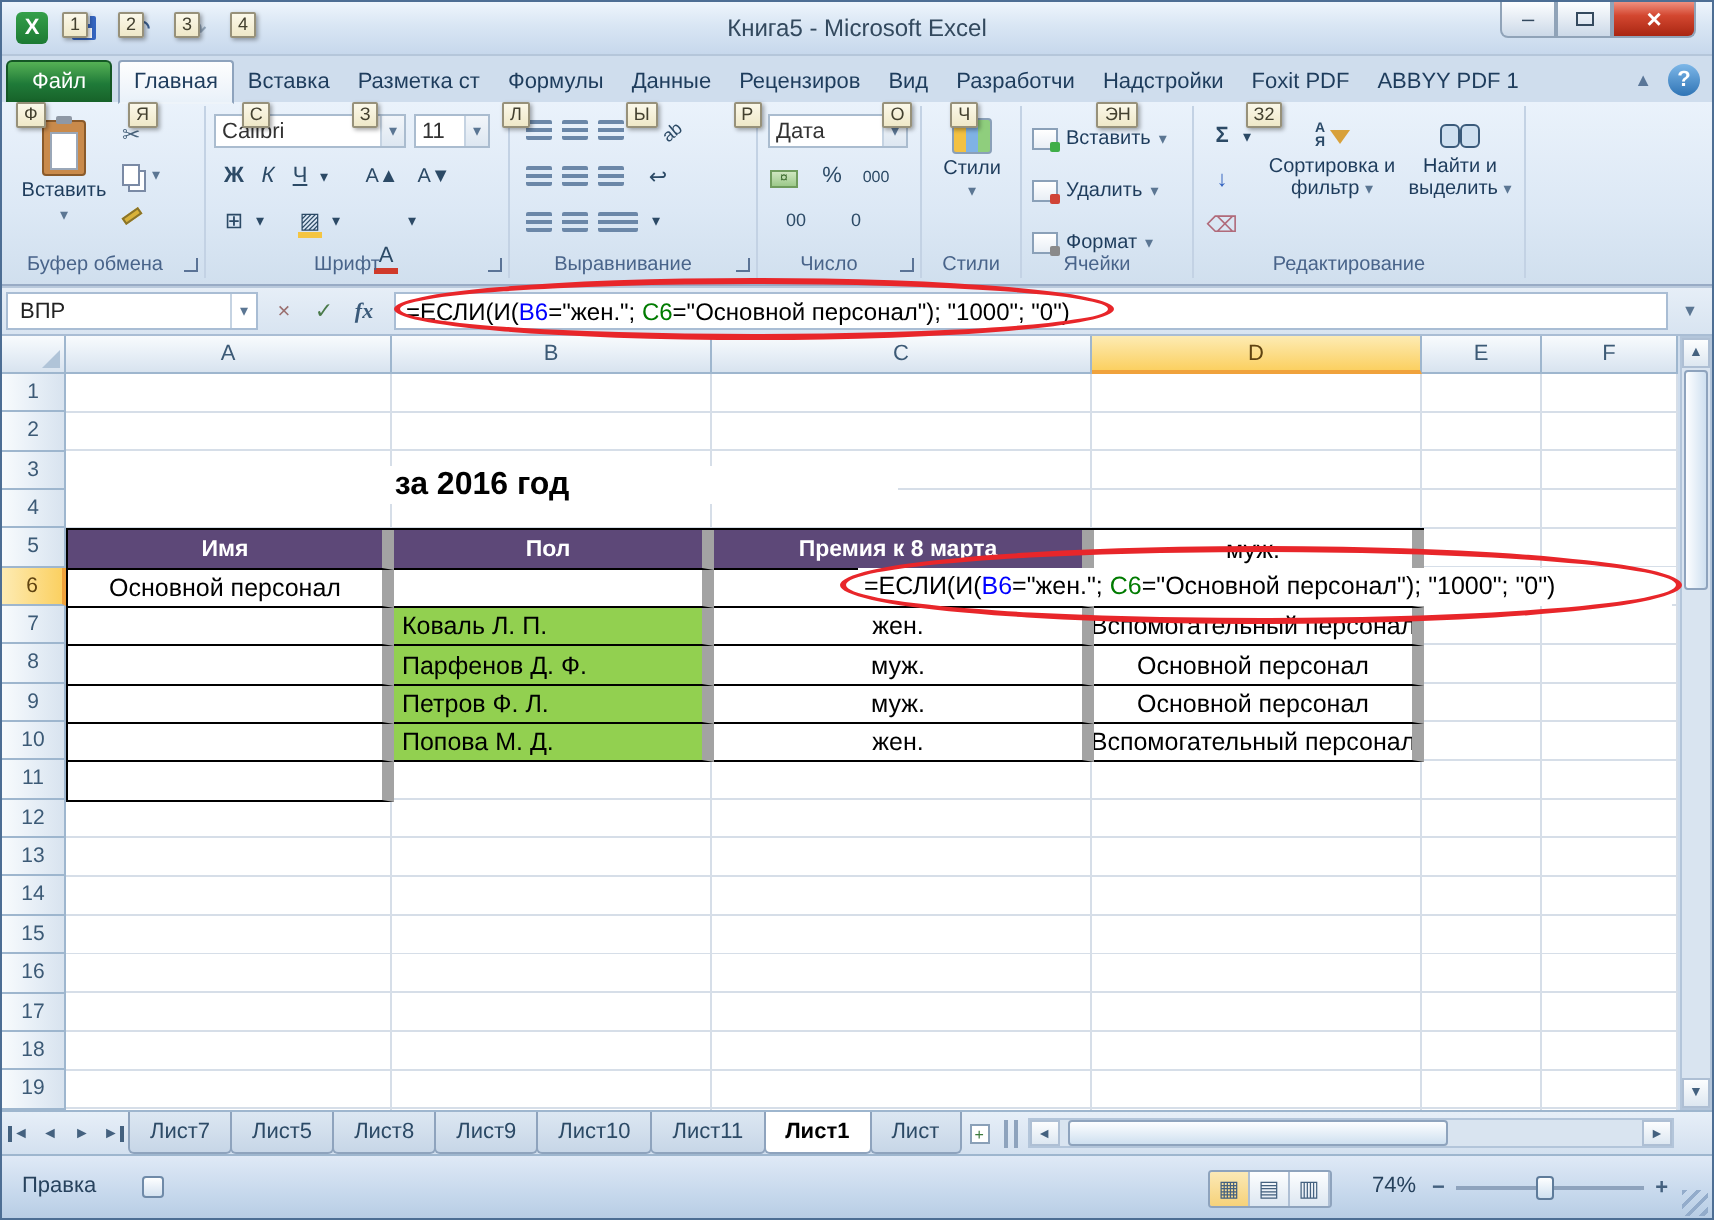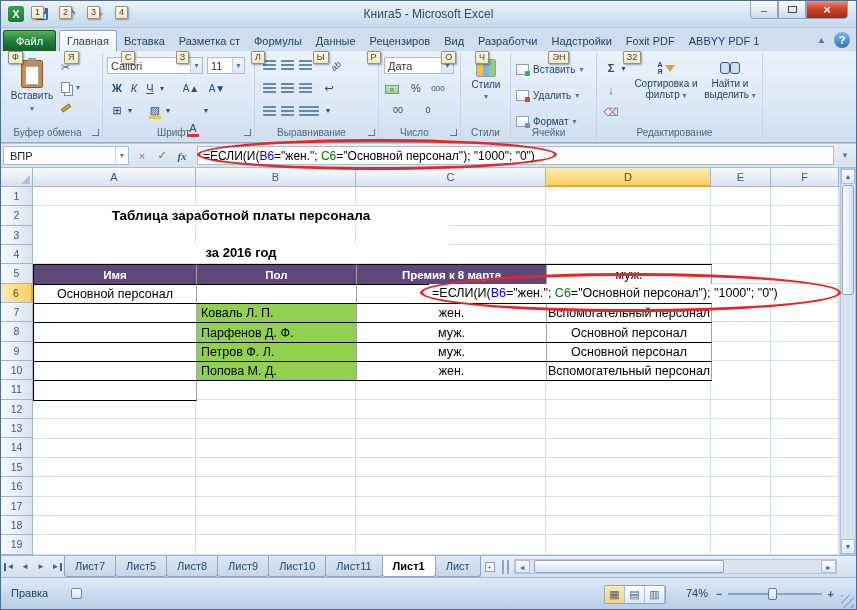--- a/index.html
+++ b/index.html
@@ -85,23 +85,23 @@
 .colh:nth-child(4){width:165px}.colh:nth-child(5){width:60px}.colh:nth-child(6){width:68px}
 .colh.active{background:linear-gradient(#fdeBB3,var(--selected-header,#fbd061));border-bottom:2px solid #f0a23c;color:#5f4311}
 #rowhead{position:absolute;left:0;top:186px;width:32px}
 .rowh{height:19.35px;border-right:1px solid #9eb6ce;border-bottom:1px solid #9eb6ce;background:linear-gradient(90deg,#f8fbfd,#e6eef6 55%,#d8e3ef);text-align:center;font-size:10.5px;line-height:19px;color:#3c5a76}
 .rowh.active{background:linear-gradient(90deg,#fdeBB3,var(--selected-header,#fbd061));border-right:2px solid #f0a23c;color:#5f4311}
 #gridbg{position:absolute;left:32px;top:186px;width:806px;height:368px;background-color:#fff;background-image:repeating-linear-gradient(to bottom,transparent 0 18.35px,#d6dee8 18.35px 19.35px)}
 .vl{position:absolute;top:0;width:1px;height:100%;background:#d6dee8}
 
 .titlecell{position:absolute;left:32px;width:416px;height:19.35px;background:#fff;text-align:center;color:#000;font-weight:bold;z-index:2;line-height:19px}
 #title1{top:205.4px;font-size:13.5px}
-#title2{top:242px;font-size:13px}
+#title2{top:232px;font-size:16px}
 #sheet-table{position:absolute;left:32px;top:263.4px;display:grid;grid-template-columns:163px 160px 190px 165px;grid-auto-rows:19.35px;border-left:1px solid #000;border-top:1px solid #000;z-index:2}
-.tc{border-right:1px solid #a3a3a3;border-bottom:1px solid #000;display:flex;align-items:center;justify-content:center;font-size:12.5px;color:#000;background:#fff;overflow:hidden;white-space:nowrap}
+.tc{border-right:6px solid #a3a3a3;border-bottom:1px solid #000;display:flex;align-items:center;justify-content:center;font-size:12.5px;color:#000;background:#fff;overflow:hidden;white-space:nowrap}
 .tc.th{background:var(--header-bg,#5d4878);color:#fff;font-weight:bold;font-size:11.5px}
 .tc.name{background:var(--name-bg,#92d050);justify-content:flex-start;padding-left:4px}
 #cell-editor{position:absolute;left:428px;top:283.2px;width:407px;height:18.5px;background:#fff;z-index:3;display:flex;align-items:center;padding-left:3px;font-size:12.5px;white-space:nowrap;overflow:hidden}
 .redoval{position:absolute;border:3px solid var(--annotation-red,#e8262a);border-radius:50%;z-index:10;pointer-events:none}
 #oval-fbar{left:196px;top:138px;width:360px;height:31px}
 #oval-cell{left:419px;top:272px;width:421px;height:39px}
 
 #vscroll{position:absolute;left:839px;top:167px;width:16px;height:387px;background:#d9e4f0;border:1px solid #b3c5da}
 .sarr{height:15px;text-align:center;line-height:14px;font-size:7px;color:#44617f;background:linear-gradient(#fcfdfe,#dde7f1);border:1px solid #aebfd4}
 #vthumb{position:absolute;left:1px;right:1px;top:16px;height:110px;background:linear-gradient(90deg,#fdfeff,#cfe0f0);border:1px solid #8ea3bd;border-radius:2px}
@@ -375,21 +375,20 @@
     </div>
   <div id="gridbg">
     <div class="vl" style="left:162px"></div>
     <div class="vl" style="left:322px"></div>
     <div class="vl" style="left:512px"></div>
     <div class="vl" style="left:677px"></div>
     <div class="vl" style="left:737px"></div>
     <div class="vl" style="left:805px"></div>
   </div>
 
-  <div class="titlecell" id="title1">Таблица заработной платы персонала</div>
   <div class="titlecell" id="title2">за 2016 год</div>
 
   <div id="sheet-table">
     <div class="tc th">Имя</div>
     <div class="tc th">Пол</div>
     <div class="tc th">Премия к 8 марта</div>
 
     <div class="tc">муж.</div>
     <div class="tc">Основной персонал</div>
     <div class="tc"></div>

